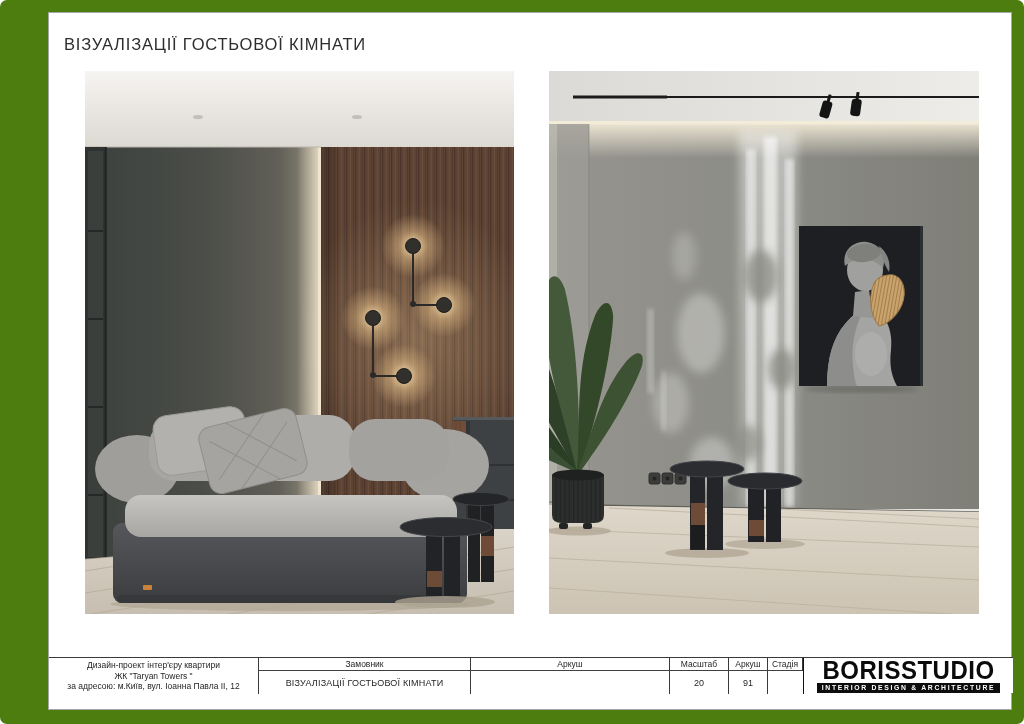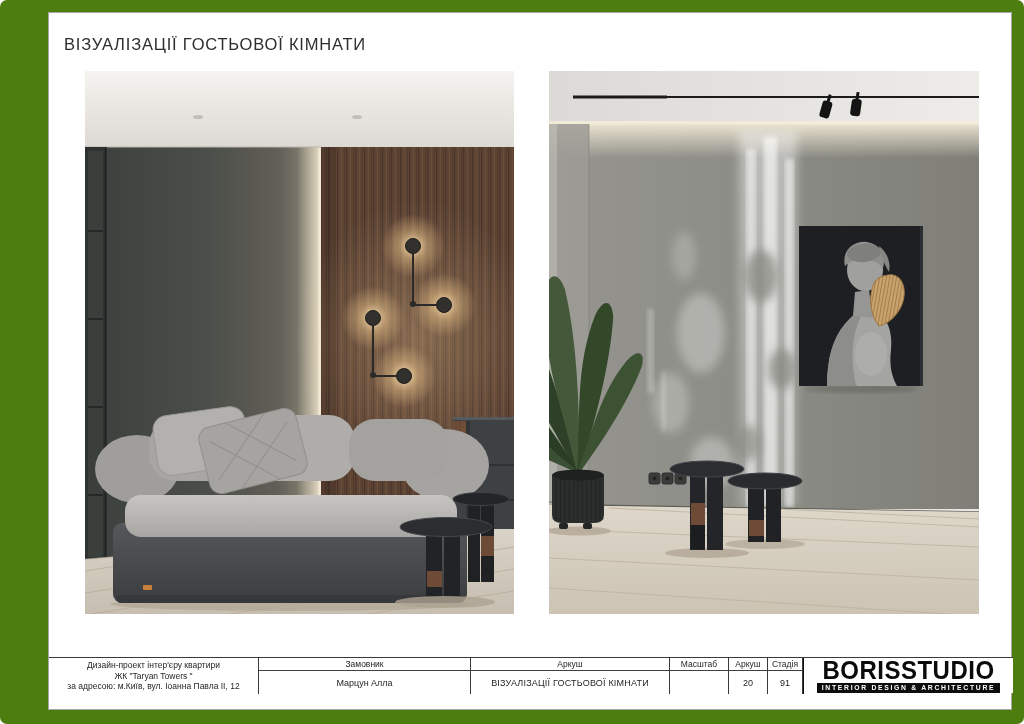--- a/index.html
+++ b/index.html
@@ -393,21 +393,20 @@
       </div>
       <div class="cell hdr">Замовник</div>
       <div class="cell hdr">Аркуш</div>
       <div class="cell hdr">Масштаб</div>
       <div class="cell hdr">Аркуш</div>
       <div class="cell hdr narrow">Стадія</div>
       <div class="cell logo-cell">
         <div class="logo-name">BORISSTUDIO</div>
         <div class="logo-tagline">INTERIOR DESIGN &amp; ARCHITECTURE</div>
       </div>
-      <div class="cell val" style="grid-column:2">Марцун Алла</div>
       <div class="cell val stage-val">ВІЗУАЛІЗАЦІЇ ГОСТЬОВОЇ КІМНАТИ</div>
       <div class="cell val"></div>
       <div class="cell val">20</div>
       <div class="cell val">91</div>
     </div>
 
   </div>
 </div>
 
 </body></html>

